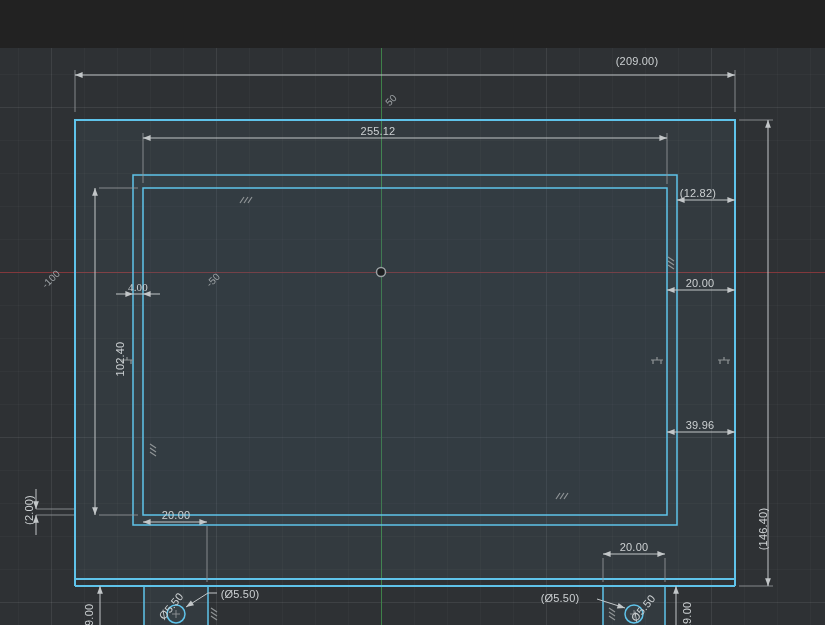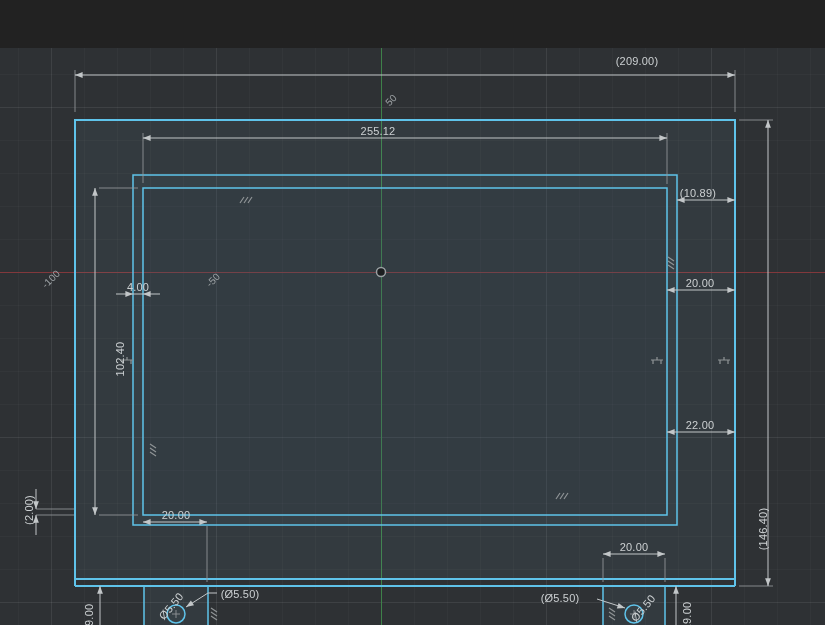--- a/index.html
+++ b/index.html
@@ -122,27 +122,27 @@
       <use href="#hatch" transform="translate(612,566) rotate(90)"></use>
       <use href="#clamp" transform="translate(127,313)"></use>
       <use href="#clamp" transform="translate(657,313)"></use>
       <use href="#clamp" transform="translate(724,313)"></use>
     </g>
   </svg>
 
   <div class="lbl" style="left:637px;top:13px;">(209.00)</div>
   <div class="lbl r45 grid-lbl" style="left:391px;top:52px;">50</div>
   <div class="lbl" style="left:378px;top:83px;">255.12</div>
-  <div class="lbl" style="left:698px;top:145px;">(10.89)</div>
+  <div class="lbl" style="left:698px;top:145px;">(12.82)</div>
   <div class="lbl r45 grid-lbl" style="left:51px;top:231px;">-100</div>
-  <div class="lbl" style="left:138px;top:239px;">4.00</div>
+  <div class="lbl" style="left:138px;top:239px;font-family:Liberation Serif, serif;">4.00</div>
   <div class="lbl r45 grid-lbl" style="left:213px;top:232px;">-50</div>
   <div class="lbl" style="left:700px;top:235px;">20.00</div>
   <div class="lbl r90" style="left:120px;top:311px;">102.40</div>
-  <div class="lbl" style="left:700px;top:377px;">22.00</div>
+  <div class="lbl" style="left:700px;top:377px;">39.96</div>
   <div class="lbl r90" style="left:29px;top:462px;">(2.00)</div>
   <div class="lbl" style="left:176px;top:467px;">20.00</div>
   <div class="lbl r90" style="left:763px;top:481px;">(146.40)</div>
   <div class="lbl" style="left:634px;top:499px;">20.00</div>
   <div class="lbl r50" style="left:171px;top:558px;">Ø5.50</div>
   <div class="lbl" style="left:240px;top:546px;">(Ø5.50)</div>
   <div class="lbl" style="left:560px;top:550px;">(Ø5.50)</div>
   <div class="lbl r50" style="left:643px;top:560px;">Ø5.50</div>
   <div class="lbl r90" style="left:89px;top:570px;">19.00</div>
   <div class="lbl r90" style="left:687px;top:568px;">19.00</div>

